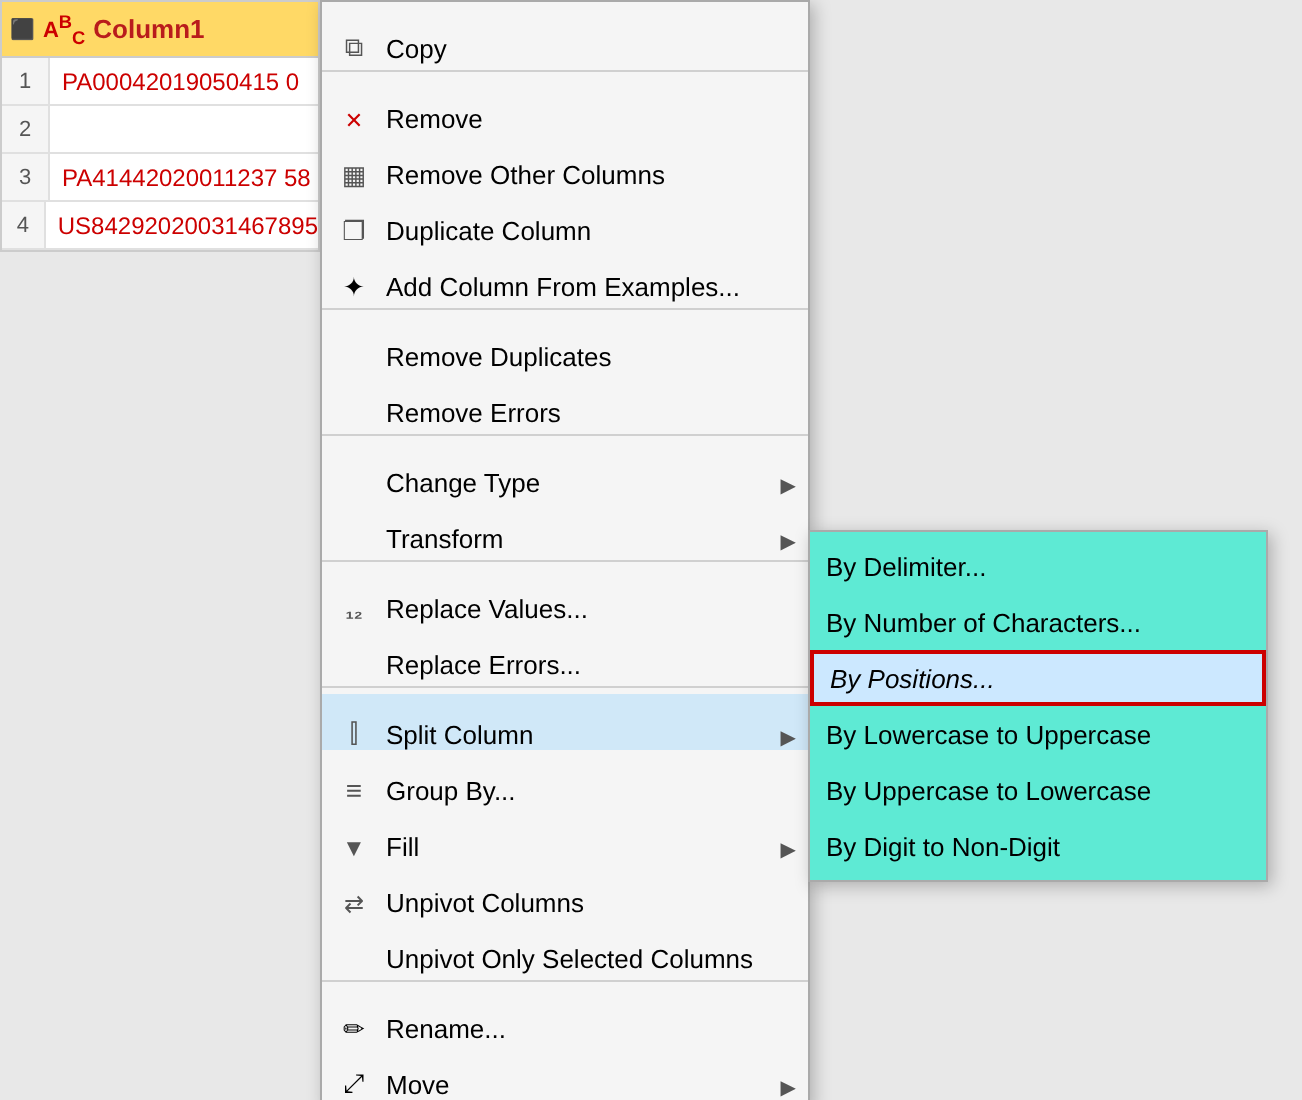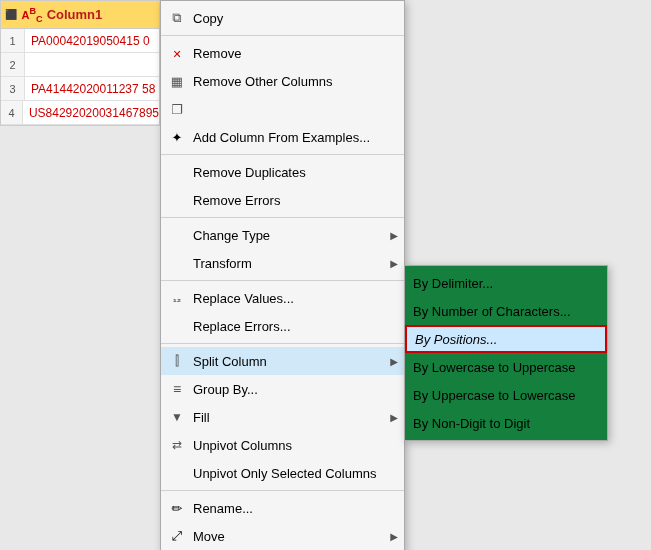--- a/index.html
+++ b/index.html
@@ -83,21 +83,21 @@
       left: 160px;
       width: 245px;
       background: #f5f5f5;
       border: 1px solid #aaa;
       box-shadow: 2px 2px 8px rgba(0,0,0,0.25);
       padding: 3px 0;
     }
 
     .menu-item {
       display: flex;
-      align-items: center;
+      align-items: flex-end;
       height: 28px;
       padding: 0 20px 0 32px;
       cursor: pointer;
       color: #000;
       position: relative;
       white-space: nowrap;
     }
 
     .menu-item.active-submenu {
       background: #d0e8f8;
@@ -127,22 +127,22 @@
 
     .menu-item-label {
       font-size: 13px;
     }
 
     
     .submenu {
       position: absolute;
       top: 265px; 
       left: 404px;
-      width: 204px;
-      background: #15803d;
+      width: 230px;
+      background: #5eead4;
       border: 1px solid #aaa;
       box-shadow: 2px 2px 8px rgba(0,0,0,0.25);
       padding: 3px 0;
     }
 
     .submenu-item {
       display: flex;
       align-items: center;
       height: 28px;
       padding: 0 8px;
@@ -208,20 +208,21 @@
   <div class="menu-item">
     <span class="icon-area">
         <span class="icon-table"></span>
       </span>
     <span class="menu-item-label">Remove Other Columns</span>
   </div>
   <div class="menu-item">
     <span class="icon-area">
         <span class="icon-dup"></span>
       </span>
+    <span class="menu-item-label">Duplicate Column</span>
   </div>
   <div class="menu-item">
     <span class="icon-area">✦</span>
     <span class="menu-item-label">Add Column From Examples...</span>
   </div>
   <div class="menu-separator"></div>
 
   <div class="menu-item">
     <span class="icon-area"></span>
     <span class="menu-item-label">Remove Duplicates</span>
@@ -300,15 +301,15 @@
   <div class="submenu-item highlighted">
     <span class="menu-item-label">By Positions...</span>
   </div>
   <div class="submenu-item">
     <span class="menu-item-label">By Lowercase to Uppercase</span>
   </div>
   <div class="submenu-item">
     <span class="menu-item-label">By Uppercase to Lowercase</span>
   </div>
   <div class="submenu-item">
-    <span class="menu-item-label">By Non-Digit to Digit</span>
+    <span class="menu-item-label">By Digit to Non-Digit</span>
   </div>
 </div>
 
 </body></html>

